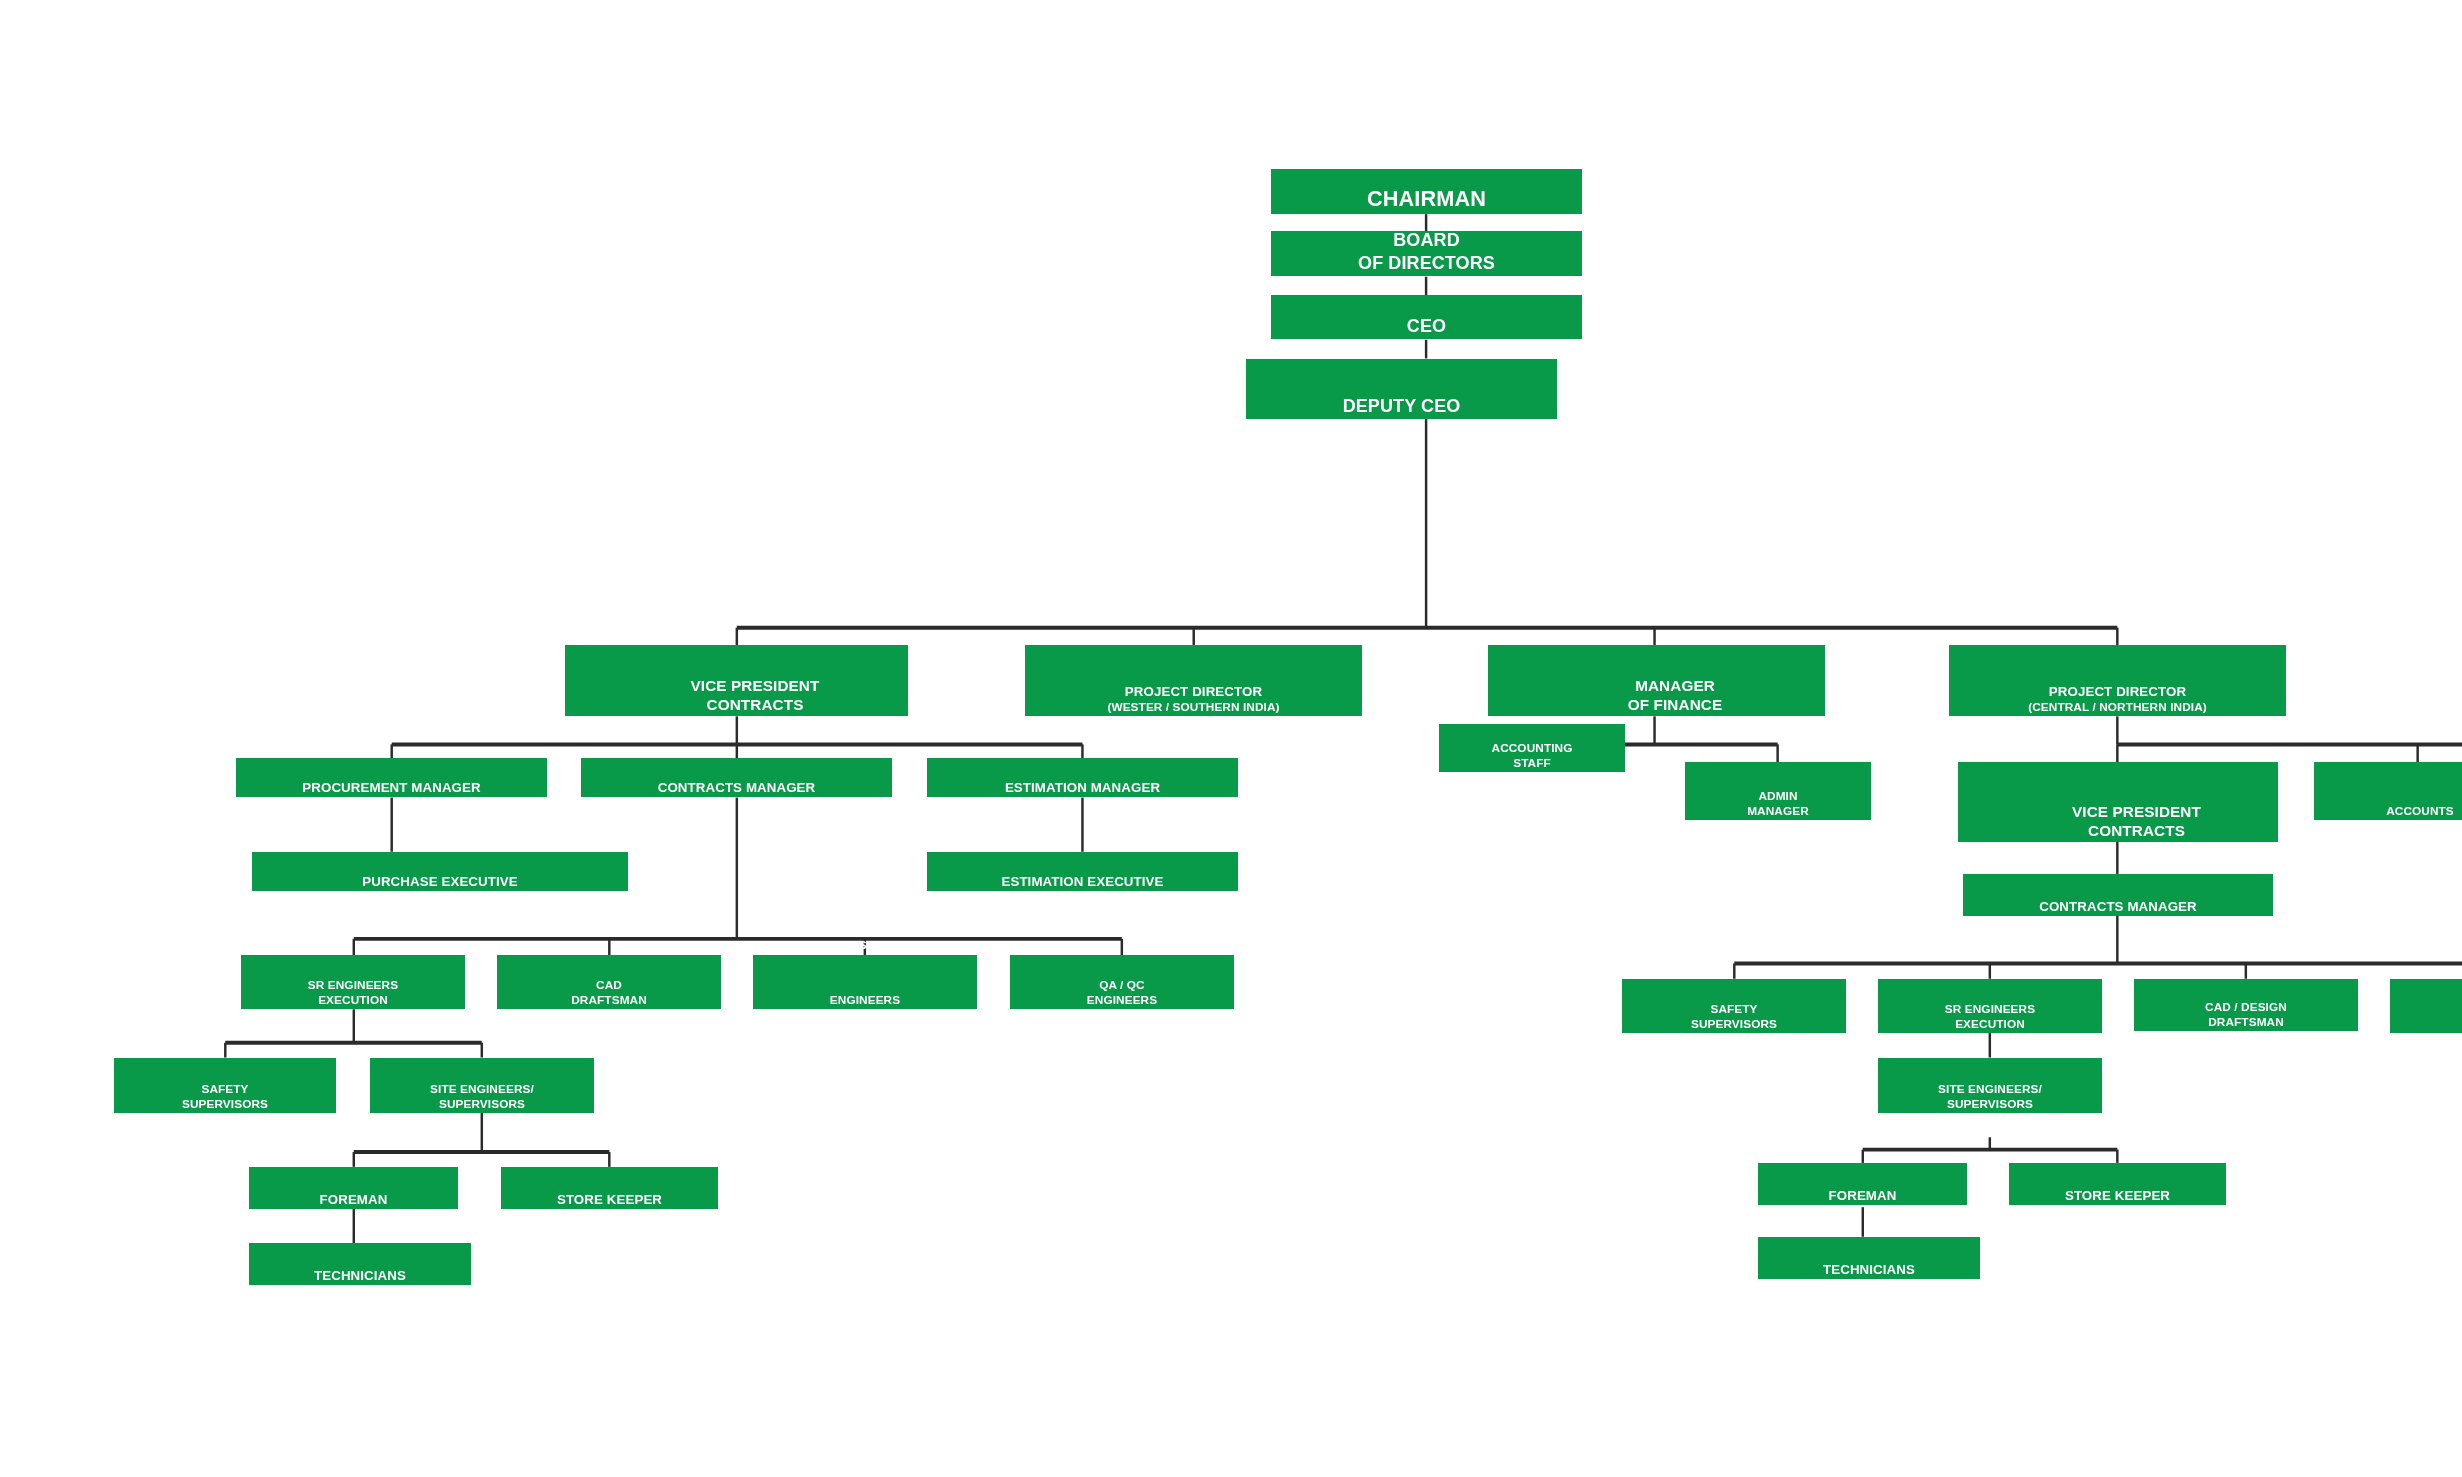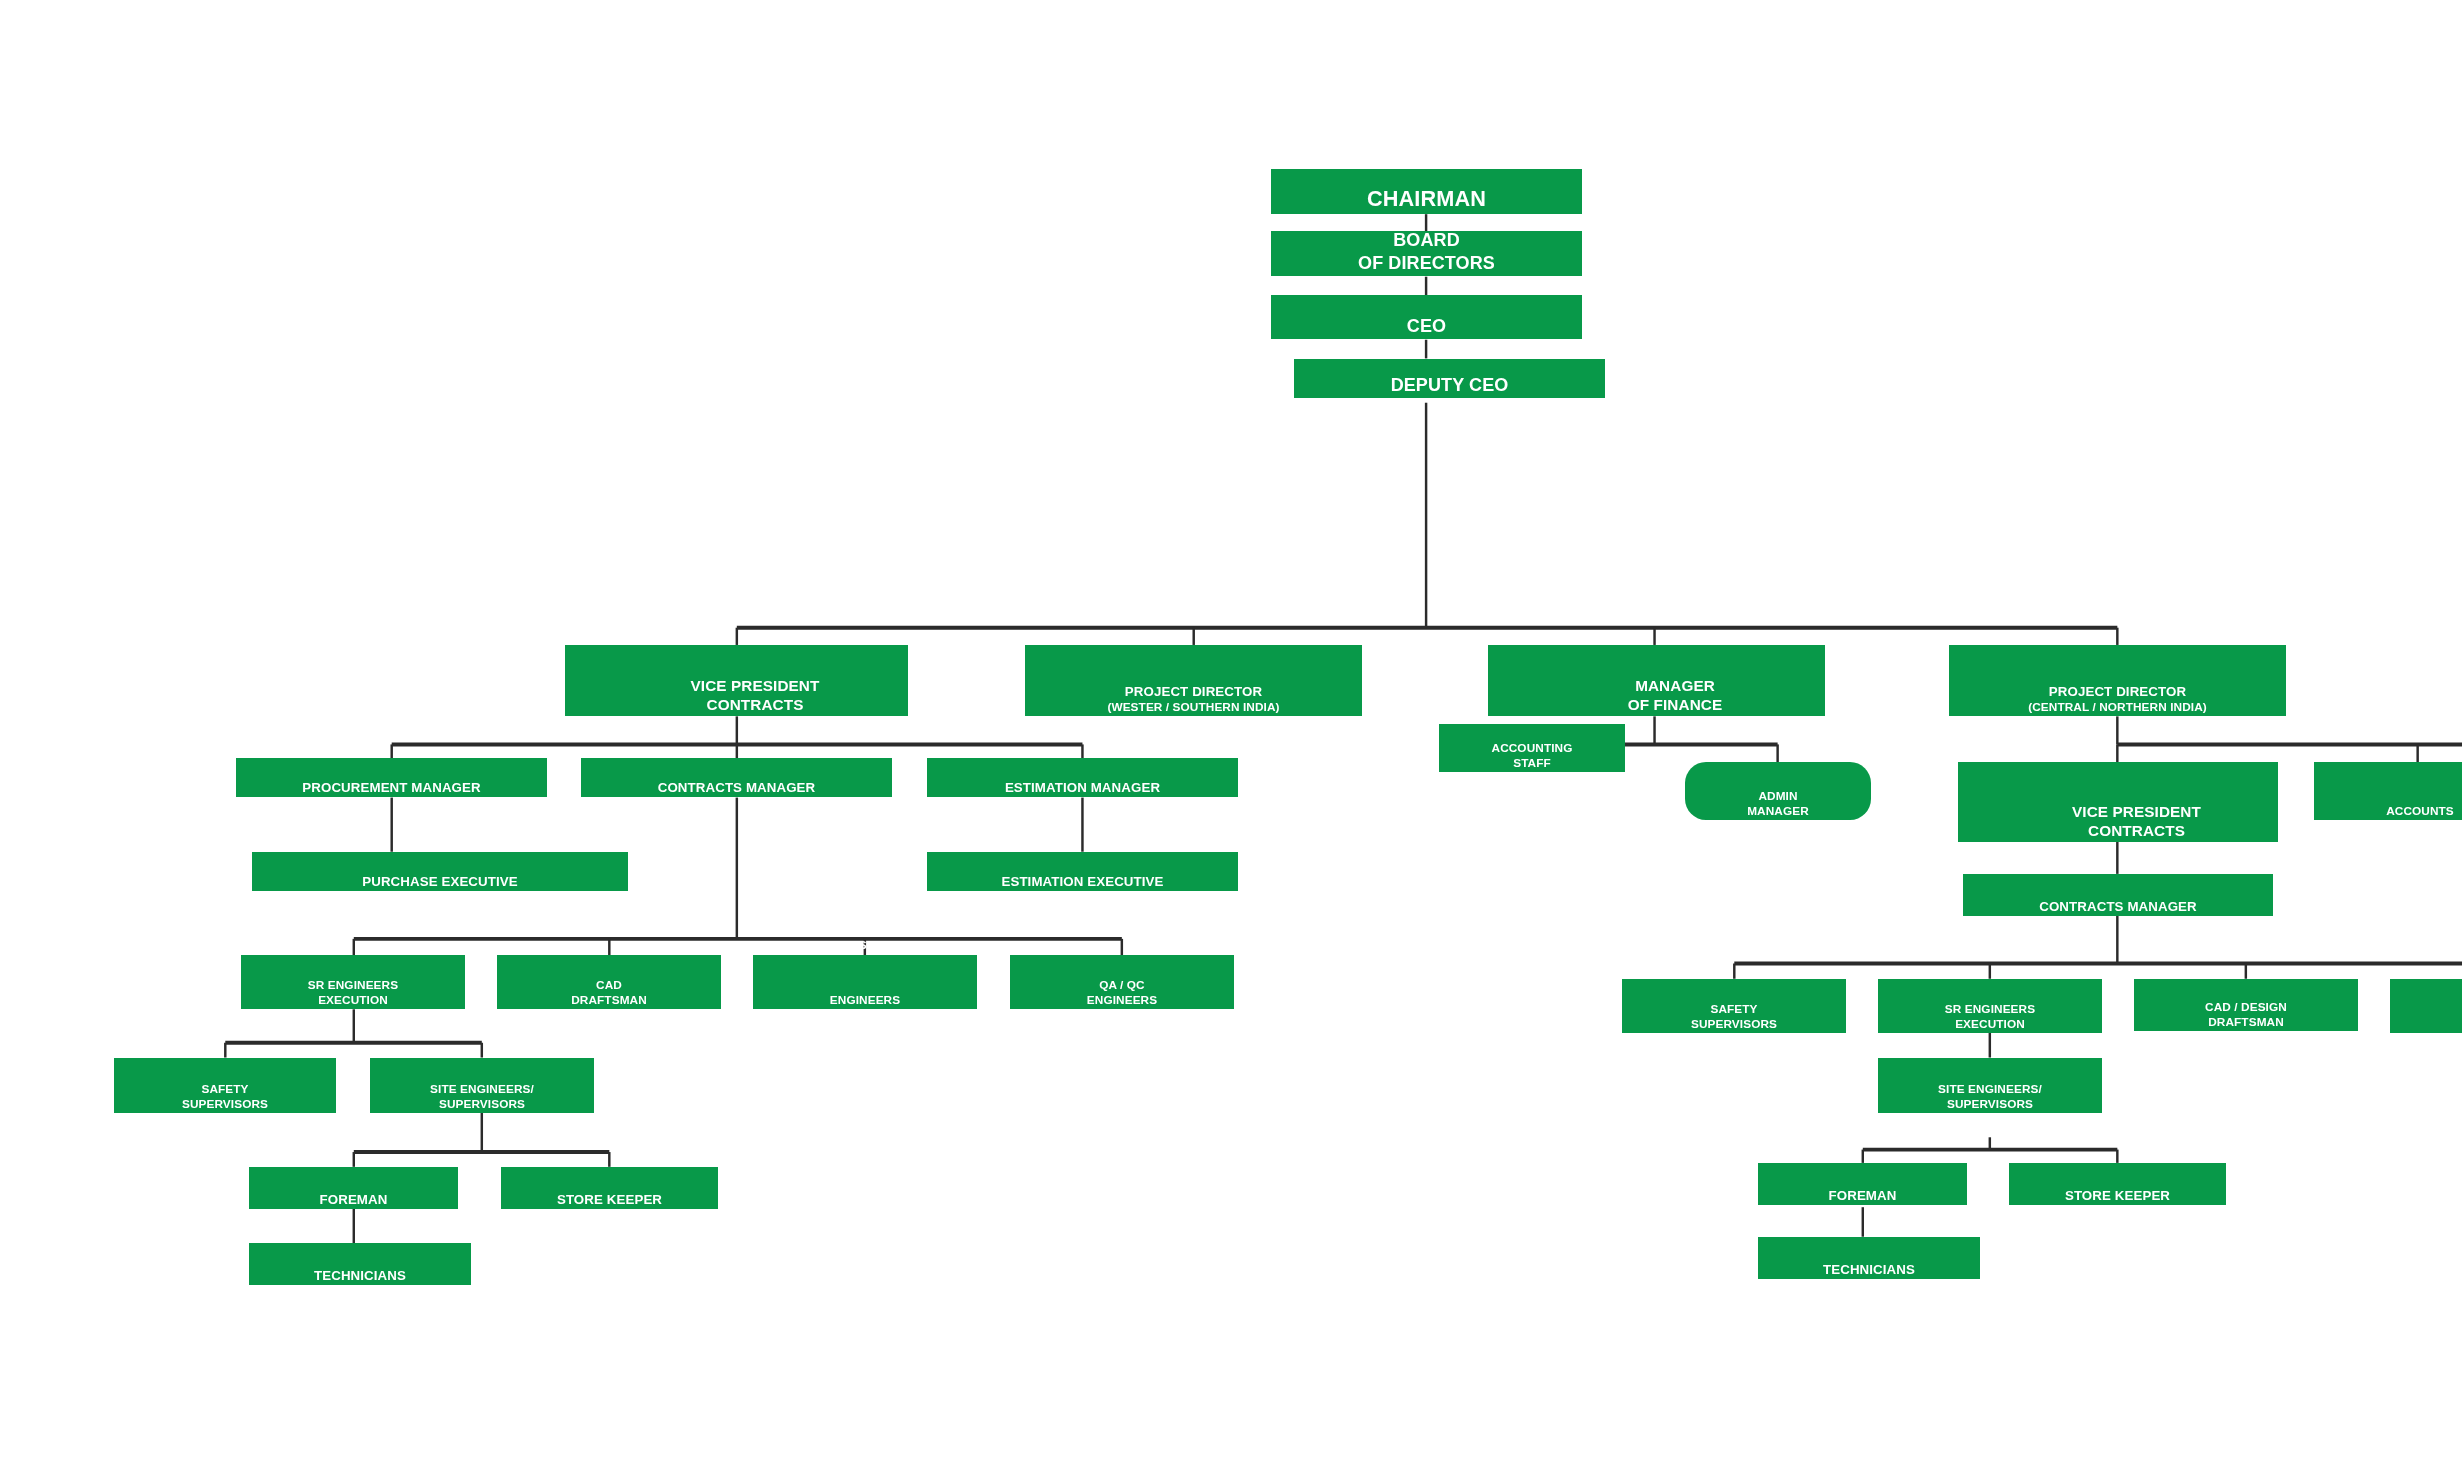--- a/index.html
+++ b/index.html
@@ -148,21 +148,21 @@
 
     <div class="node t-lg" style="left:1271px; top:231px; width:311px; height:45px;">
       <span>BOARD</span>
       <span class="line2">OF DIRECTORS</span>
     </div>
 
     <div class="node t-lg" style="left:1271px; top:295px; width:311px; height:44px;">
       <span>CEO</span>
     </div>
 
-    <div class="node t-lg" style="left:1294px; top:359px; width:311px; height:39px;">
+    <div class="node t-lg" style="left:1246px; top:359px; width:311px; height:60px;">
       <span>DEPUTY CEO</span>
     </div>
 
     <div class="node t-md" style="left:565px; top:645px; width:343px; height:71px;">
       <span>VICE PRESIDENT</span>
       <span class="line2">CONTRACTS</span>
     </div>
 
     <div class="node t-sm" style="left:1025px; top:645px; width:337px; height:71px;">
       <span>PROJECT DIRECTOR</span>
@@ -189,21 +189,21 @@
 
     <div class="node t-sm" style="left:927px; top:758px; width:311px; height:39px;">
       <span>ESTIMATION MANAGER</span>
     </div>
 
     <div class="node t-xs" style="left:1439px; top:724px; width:186px; height:48px;">
       <span>ACCOUNTING</span>
       <span class="line2">STAFF</span>
     </div>
 
-    <div class="node t-xs" style="left:1685px; top:762px; width:186px; height:58px;border-radius:21px;">
+    <div class="node t-xs" style="left:1685px; top:762px; width:186px; height:58px;">
       <span>ADMIN</span>
       <span class="line2">MANAGER</span>
     </div>
 
     <div class="node t-md" style="left:1958px; top:762px; width:320px; height:80px;">
       <span>VICE PRESIDENT</span>
       <span class="line2">CONTRACTS</span>
     </div>
 
     <div class="node t-xs" style="left:2314px; top:762px; width:212px; height:58px;">

